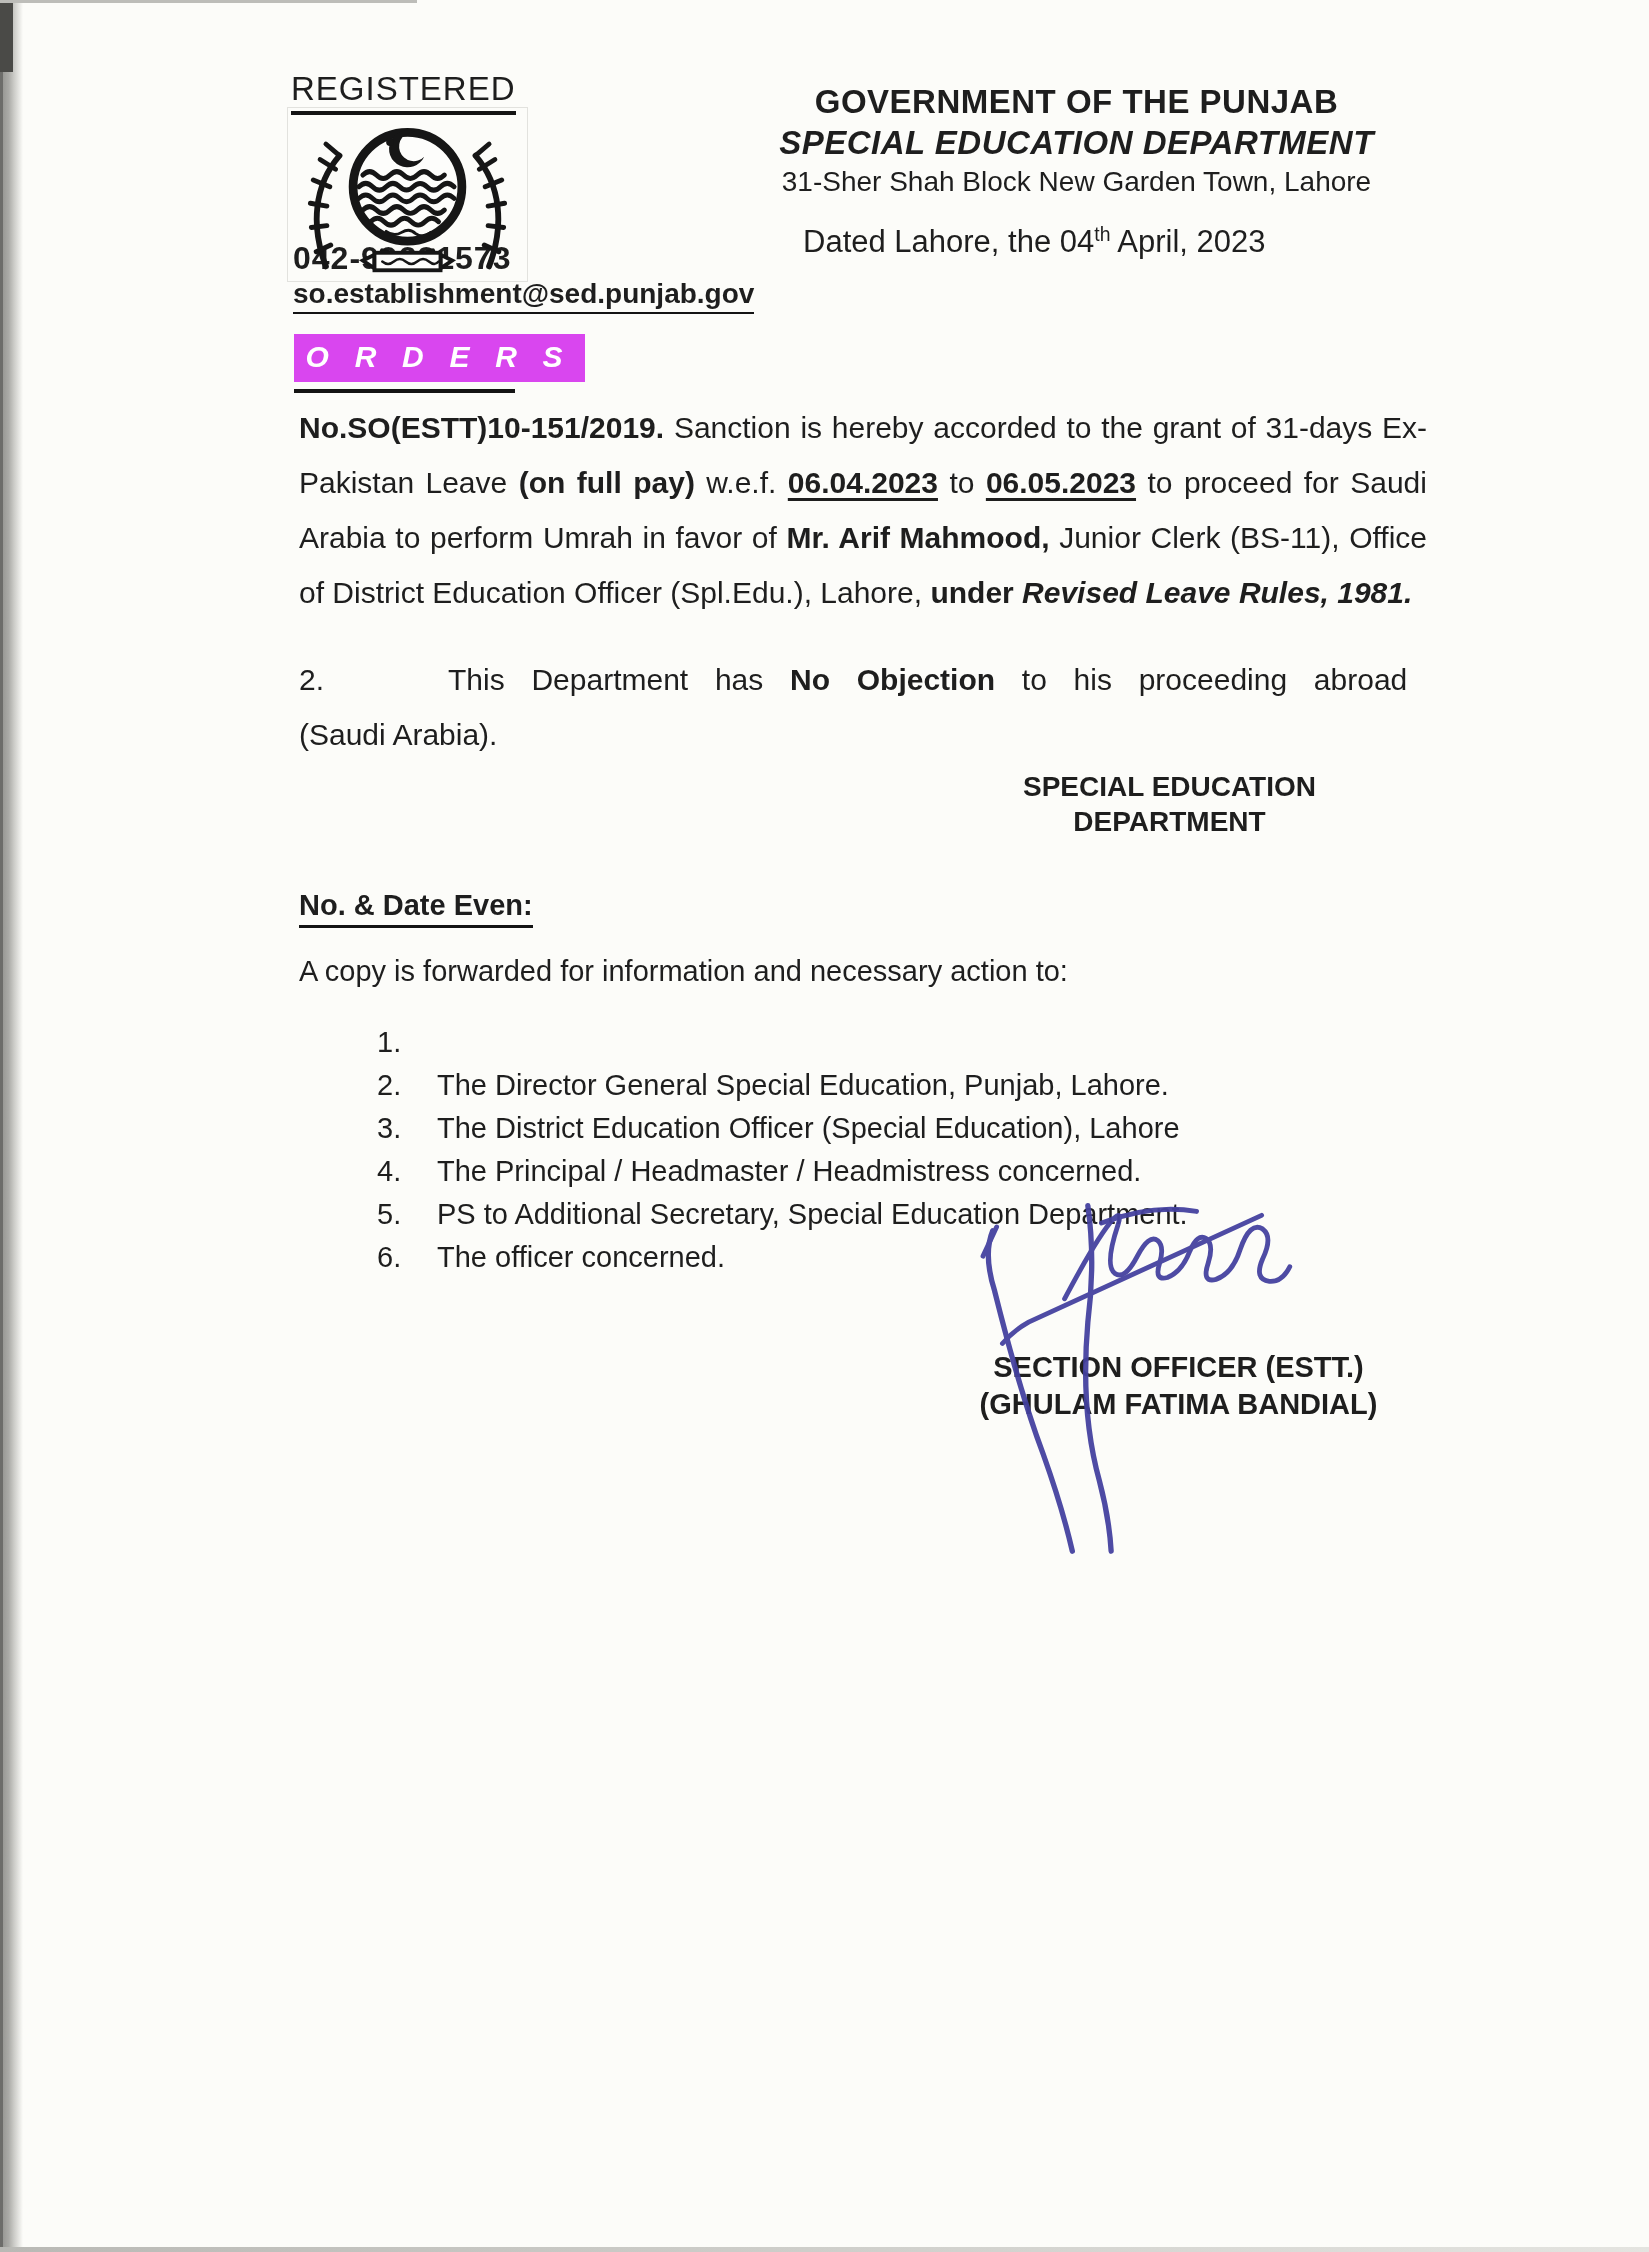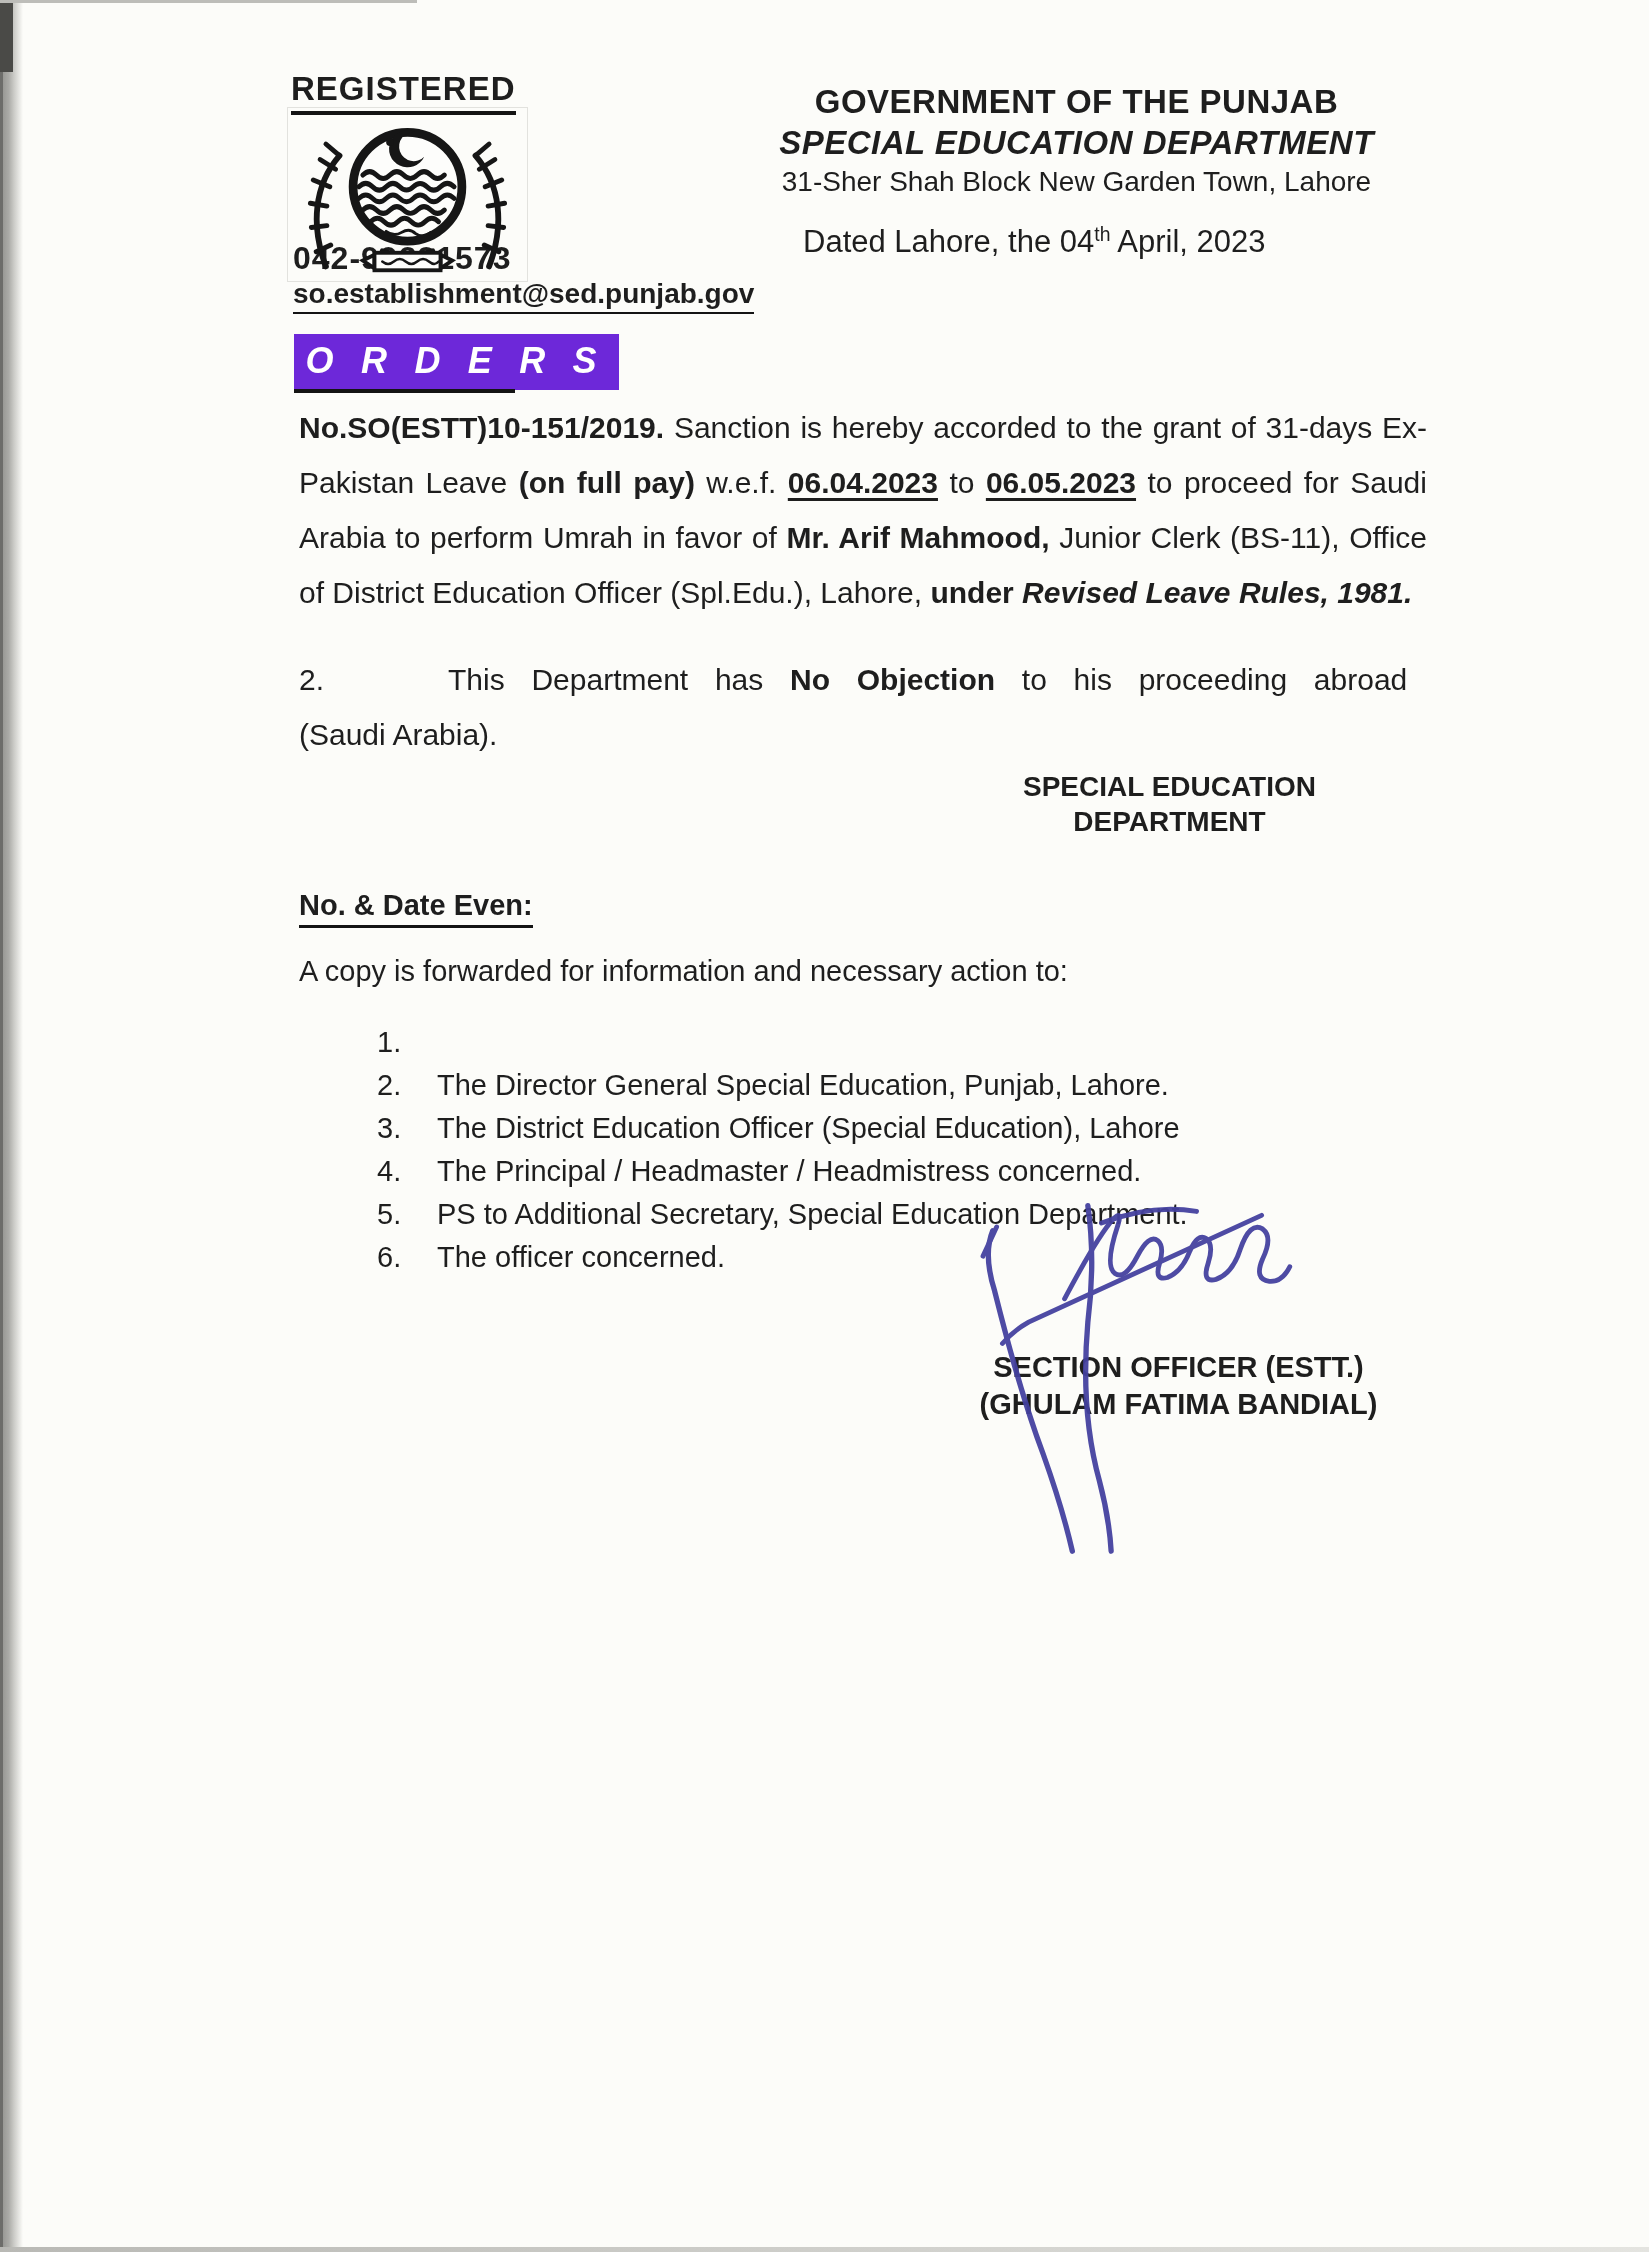--- a/index.html
+++ b/index.html
@@ -15,39 +15,39 @@
   .u3{text-decoration:underline;text-decoration-thickness:2.9px;text-underline-offset:4.9px;}
 
   
   .scan-left{left:0;top:0;width:23px;height:2252px;
     background:linear-gradient(to right,#8f8f8b 0,#ababa7 8.7px,#c9c9c5 13.6px,rgba(250,250,247,0) 23px);}
   .scan-left-dark{left:0;top:0;width:12.6px;height:72px;background:#4a4a47;}
   .scan-left-line{left:0;top:0;width:2.9px;height:2252px;background:#6d6d6a;}
   .scan-top{left:0;top:0;width:417px;height:2.9px;background:#bdbdb9;}
   .scan-bottom{left:0;top:2247px;width:1650px;height:4.9px;background:linear-gradient(to right,#b9b9b5,#e4e4e0);}
 
-  .registered{left:291px;top:70px;font-size:33px;font-weight:bold;letter-spacing:1px;
+  .registered{left:291px;top:70px;font-size:33px;font-weight:normal;letter-spacing:1px;
     border-bottom:4.9px solid #141414;padding-bottom:2.9px;}
 
   .logo-box{left:287px;top:107px;width:239px;height:173px;border:1px solid #e2e2de;}
 
   .phone{left:293px;top:240px;font-size:32px;font-weight:bold;letter-spacing:1px;z-index:1;}
   .email{left:293px;top:278px;font-size:28px;font-weight:bold;
     border-bottom:2.9px solid #141414;padding-bottom:1.9px;z-index:3;}
 
   .head-right{left:737px;top:83px;width:679px;text-align:center;}
   .head-right .l1{font-size:33px;font-weight:bold;letter-spacing:0.5px;}
   .head-right .l2{font-size:33px;font-weight:bold;letter-spacing:0.5px;margin-top:2.9px;font-style:italic;}
   .head-right .l3{font-size:28px;margin-top:3.9px;}
 
   .dated{left:803px;top:224px;font-size:31px;}
   .dated sup{font-size:19.4px;vertical-align:super;line-height:0;}
 
-  .orders{left:294px;top:334px;background:#6d28d9;color:#ffffff;
-    font-size:36px;font-weight:bold;font-style:italic;letter-spacing:8.7px;
+  .orders{left:294px;top:334px;background:#d946ef;color:#ffffff;
+    font-size:30px;font-weight:bold;font-style:italic;letter-spacing:8.7px;
     padding:5.8px 13.6px 7.8px 11.6px;}
   .orders-underline{left:294px;top:389px;width:221px;height:3.9px;background:#141414;}
 
   .para{font-size:30px;line-height:55px;text-align:justify;}
   .para1{left:299px;top:400px;width:1128px;}
   .para2{left:299px;top:652px;width:1128px;}
   .p2tab{display:inline-block;width:124px;}
   .p2wide{word-spacing:18.4px;}
 
   .sig-top{left:956px;top:769px;width:427px;text-align:center;

